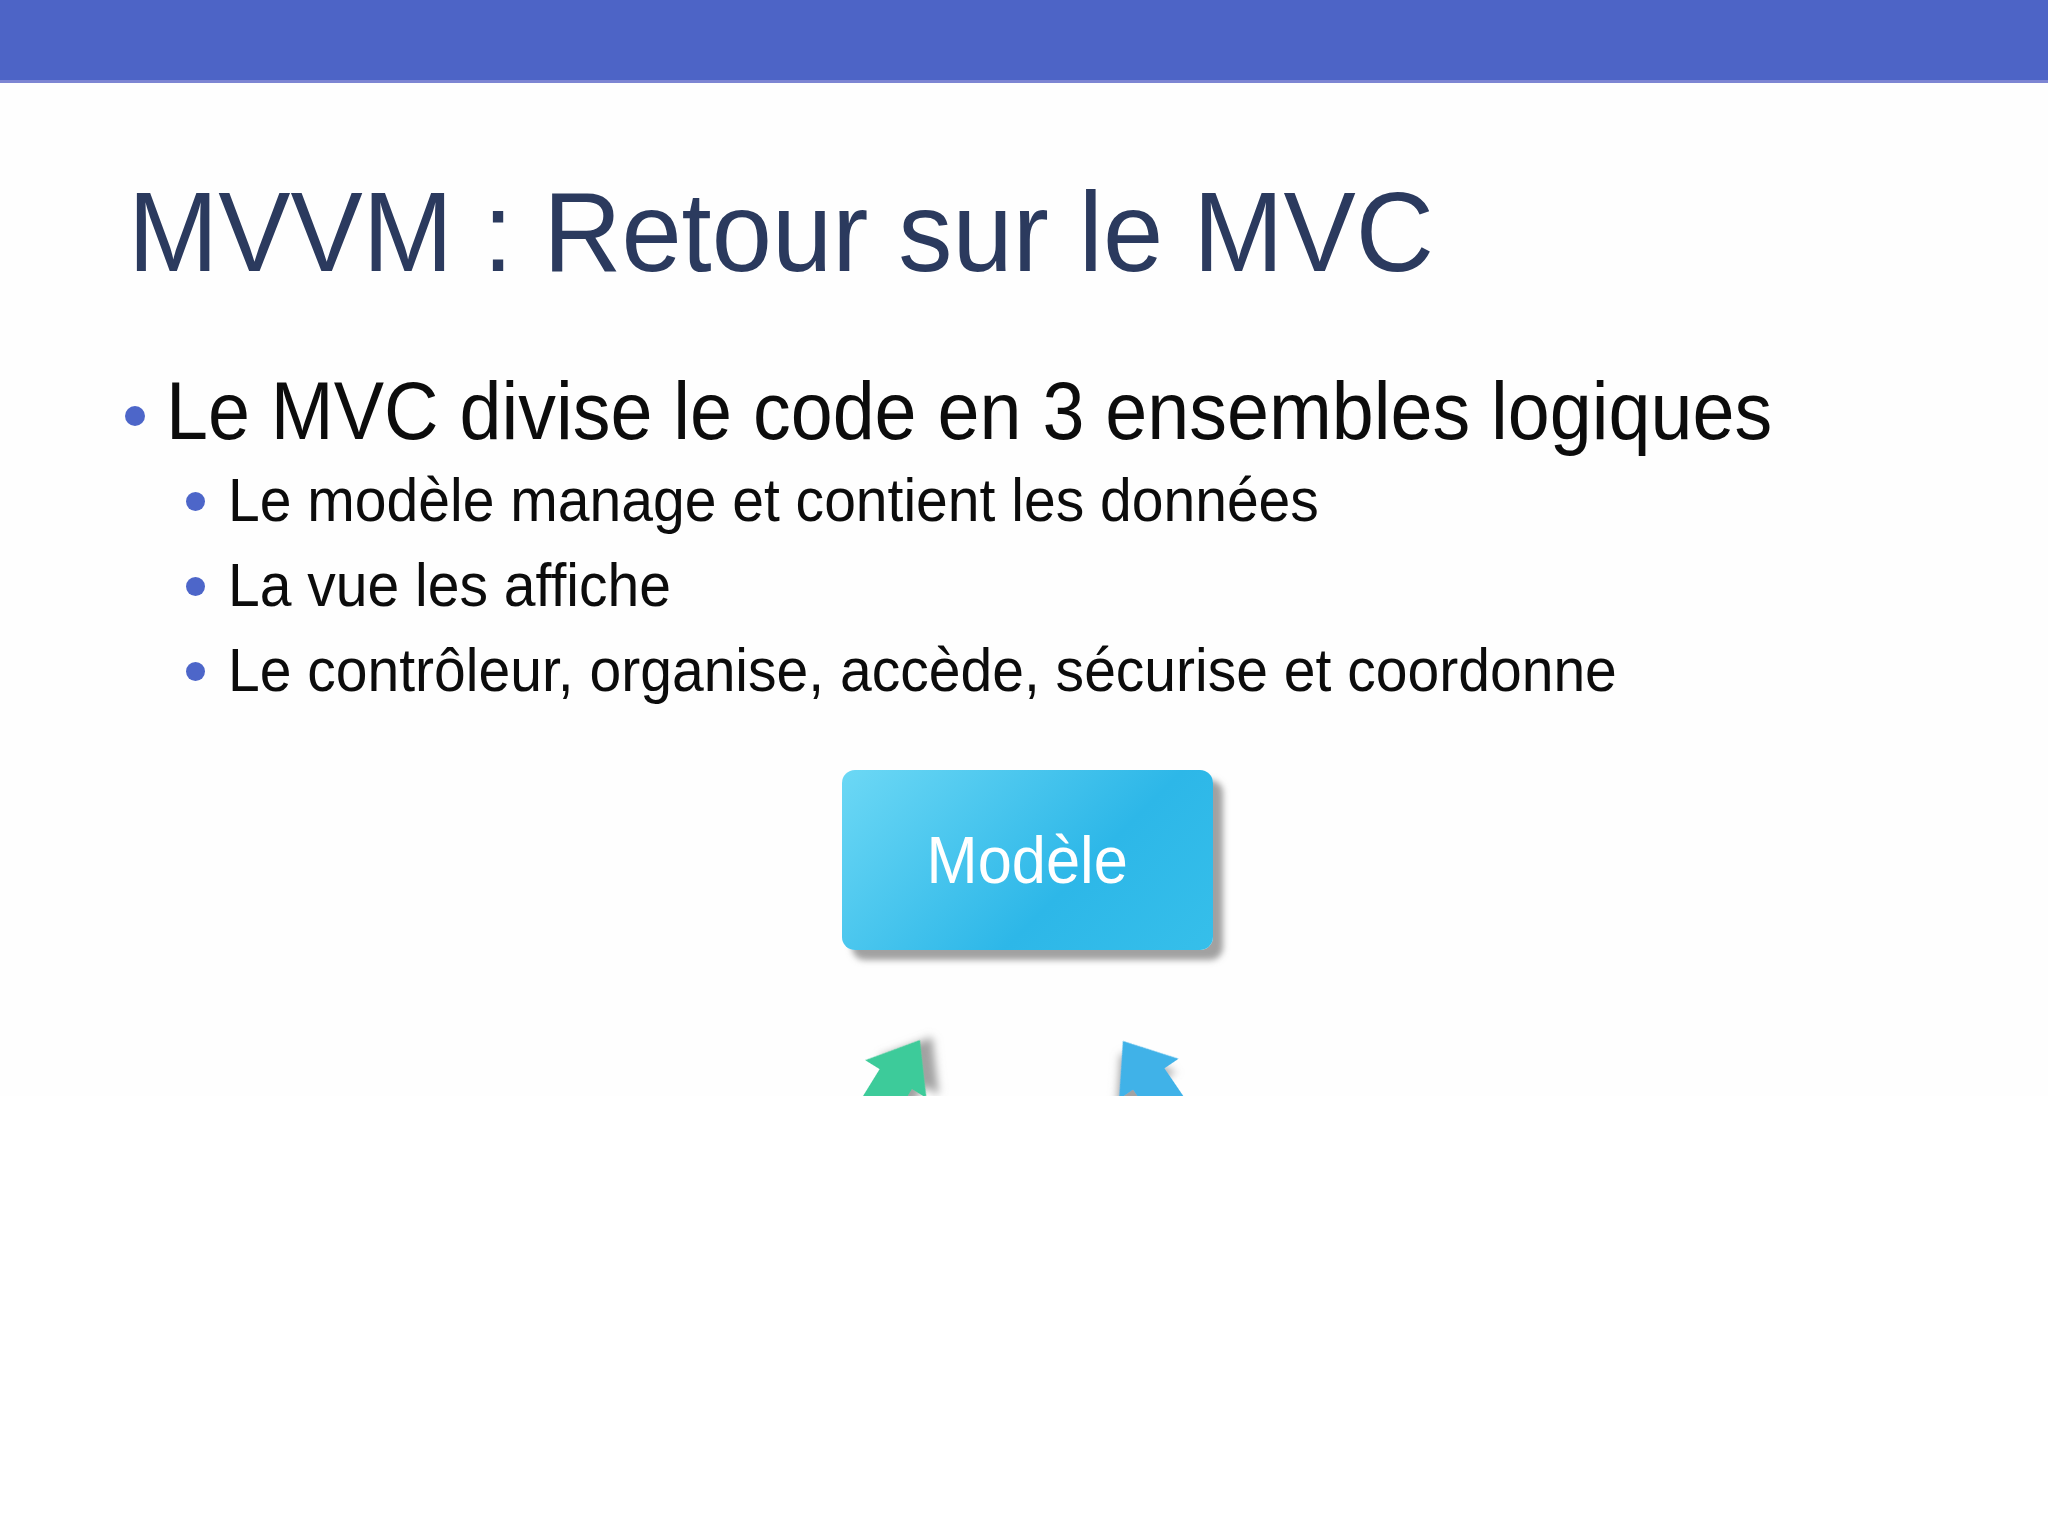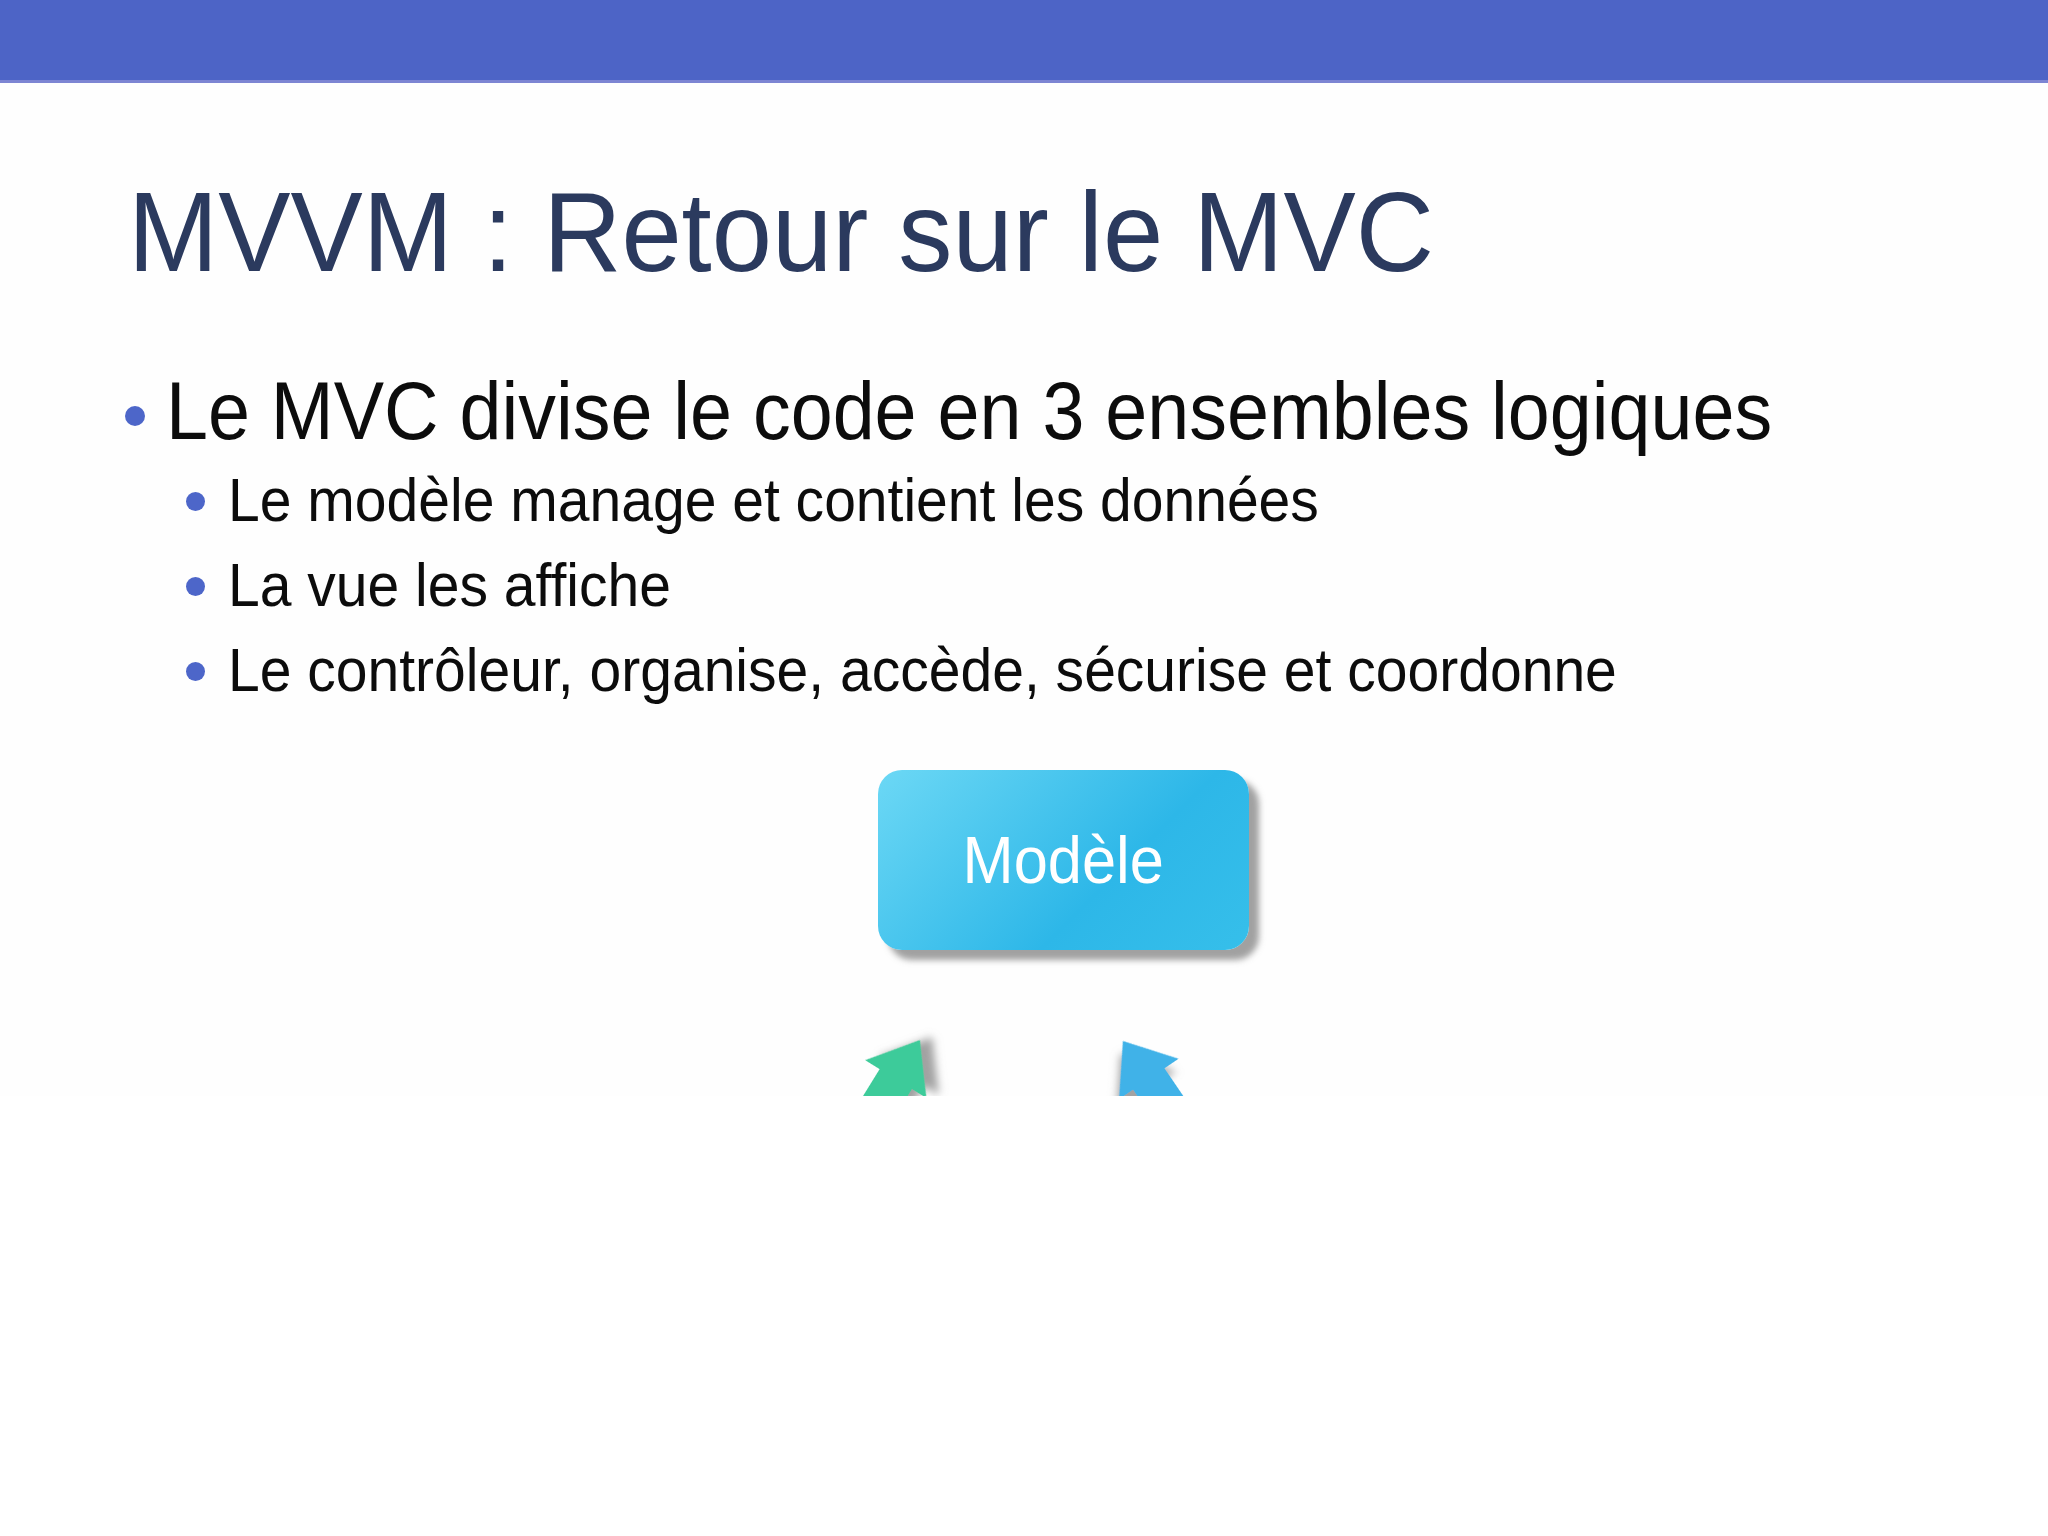--- a/index.html
+++ b/index.html
@@ -36,25 +36,24 @@
   #sub-2{top:548px;}
   #sub-3{top:633px;}
 
   .dot{position:absolute;border-radius:50%;background:#4D66C9;}
   #dot-l1{left:125px;top:406px;width:20px;height:20px;}
   #dot-s1{left:186px;top:492px;width:19px;height:19px;}
   #dot-s2{left:186px;top:577px;width:19px;height:19px;}
   #dot-s3{left:186px;top:662px;width:19px;height:19px;}
 
   .node{
-    position:absolute;border-radius:24px;
+    position:absolute;border-radius:13px;
     display:flex;align-items:center;justify-content:center;
     color:#ffffff;
     box-shadow:10px 10px 6px rgba(98,98,98,.6);
-    margin-left:36px;
   }
   .node-label{display:inline-block;transform:scaleX(.93);white-space:nowrap;}
   #node-modele{left:842px;top:770px;width:371px;height:180px;font-size:66px;}
   #node-controleur{left:535px;top:1292px;width:368px;height:186px;font-size:66px;}
   #node-vue{left:1145px;top:1293px;width:363px;height:184px;font-size:66px;}
 
   .arrows{position:absolute;left:0;top:0;width:2048px;height:1536px;pointer-events:none;}
 </style>
 </head>
 <body>

